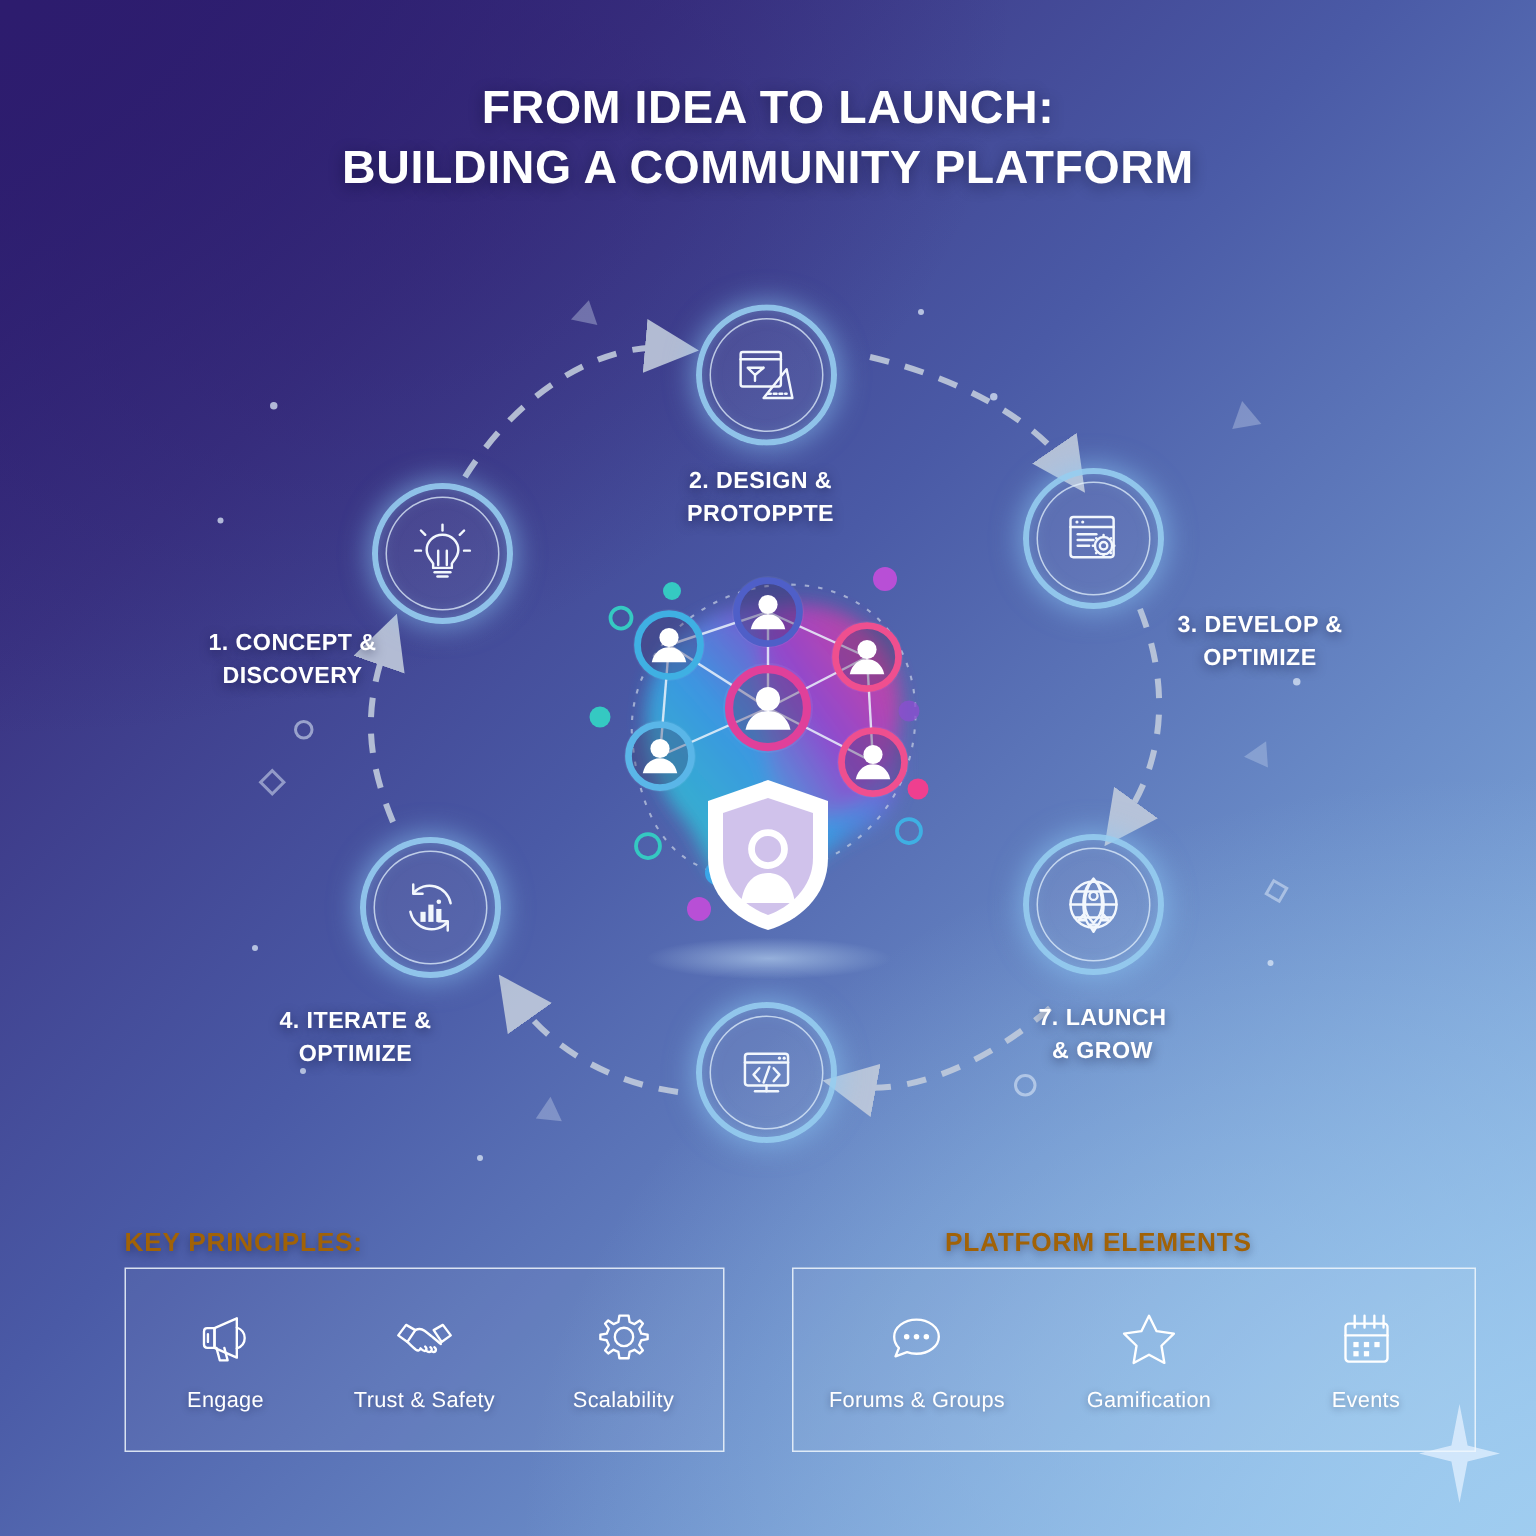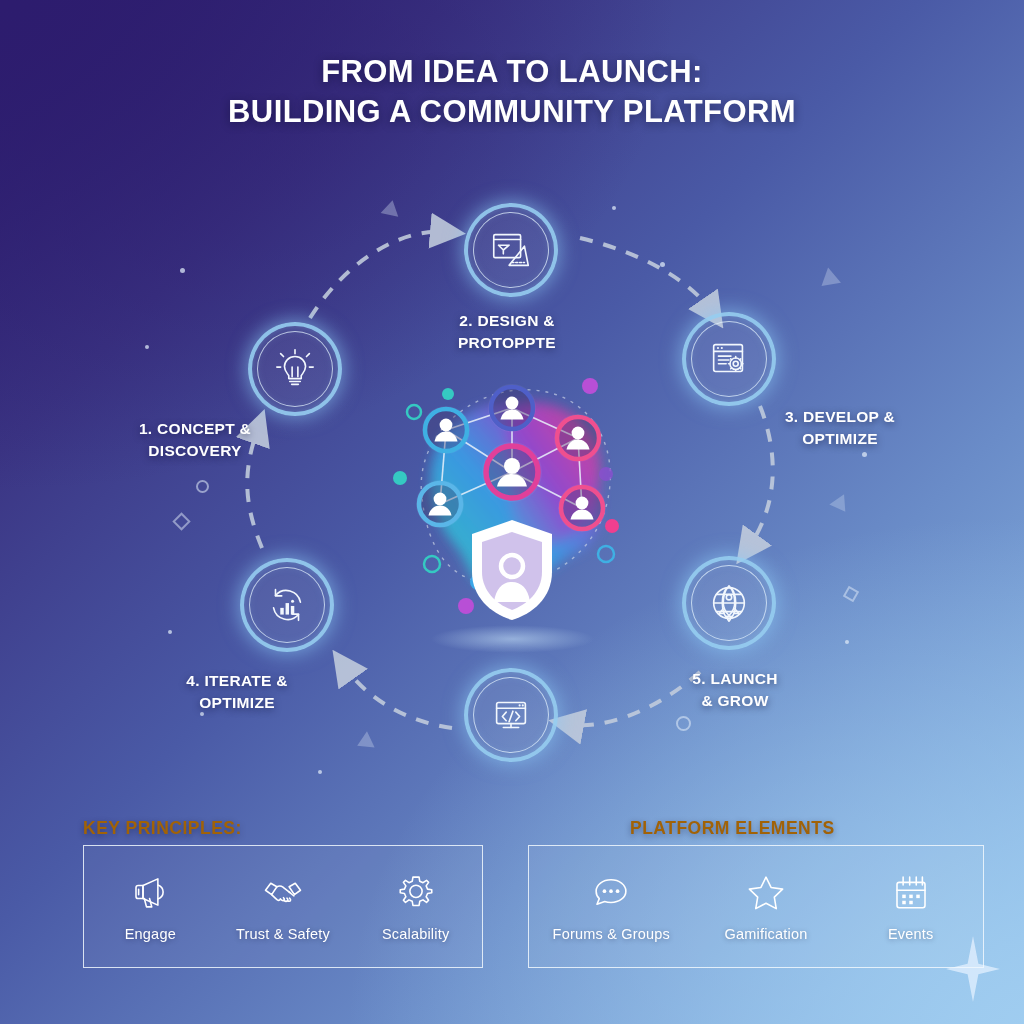--- a/index.html
+++ b/index.html
@@ -311,21 +311,21 @@
           <line x1="11" y1="15" x2="37" y2="15"></line>
           <line x1="11" y1="33" x2="37" y2="33"></line>
         <path d="M24,6 C28.5,11 30,18 30,24 C30,29 28,33 24,37 C20,33 18,29 18,24 C18,18 19.5,11 24,6 Z" fill="#3f4f93"></path>
         <circle cx="24" cy="18" r="2.8"></circle>
         <path d="M18,30 L13.5,35 L18,35 M30,30 L34.5,35 L30,35"></path>
         <path d="M21.5,38 C22.5,41 24,43 24,43 C24,43 25.5,41 26.5,38 Z"></path>
       </svg>
     </div>
   </div>
   <div class="step-label" style="left:630px;top:668px;">
-    <div>5. LAUNCH</div>
+    <div>7. LAUNCH</div>
     <div>&amp; GROW</div>
   </div>
 
   <div class="node" style="left:240px;top:558px;">
     <div class="halo"></div>
     <div class="inner">
       <svg viewBox="0 0 48 48">
         <path d="M38,21 A15,15 0 0,0 12,14"></path>
           <path d="M10,27 A15,15 0 0,0 36,34"></path>
         <path d="M12,8 L12,14.5 L18.5,14.5"></path>

